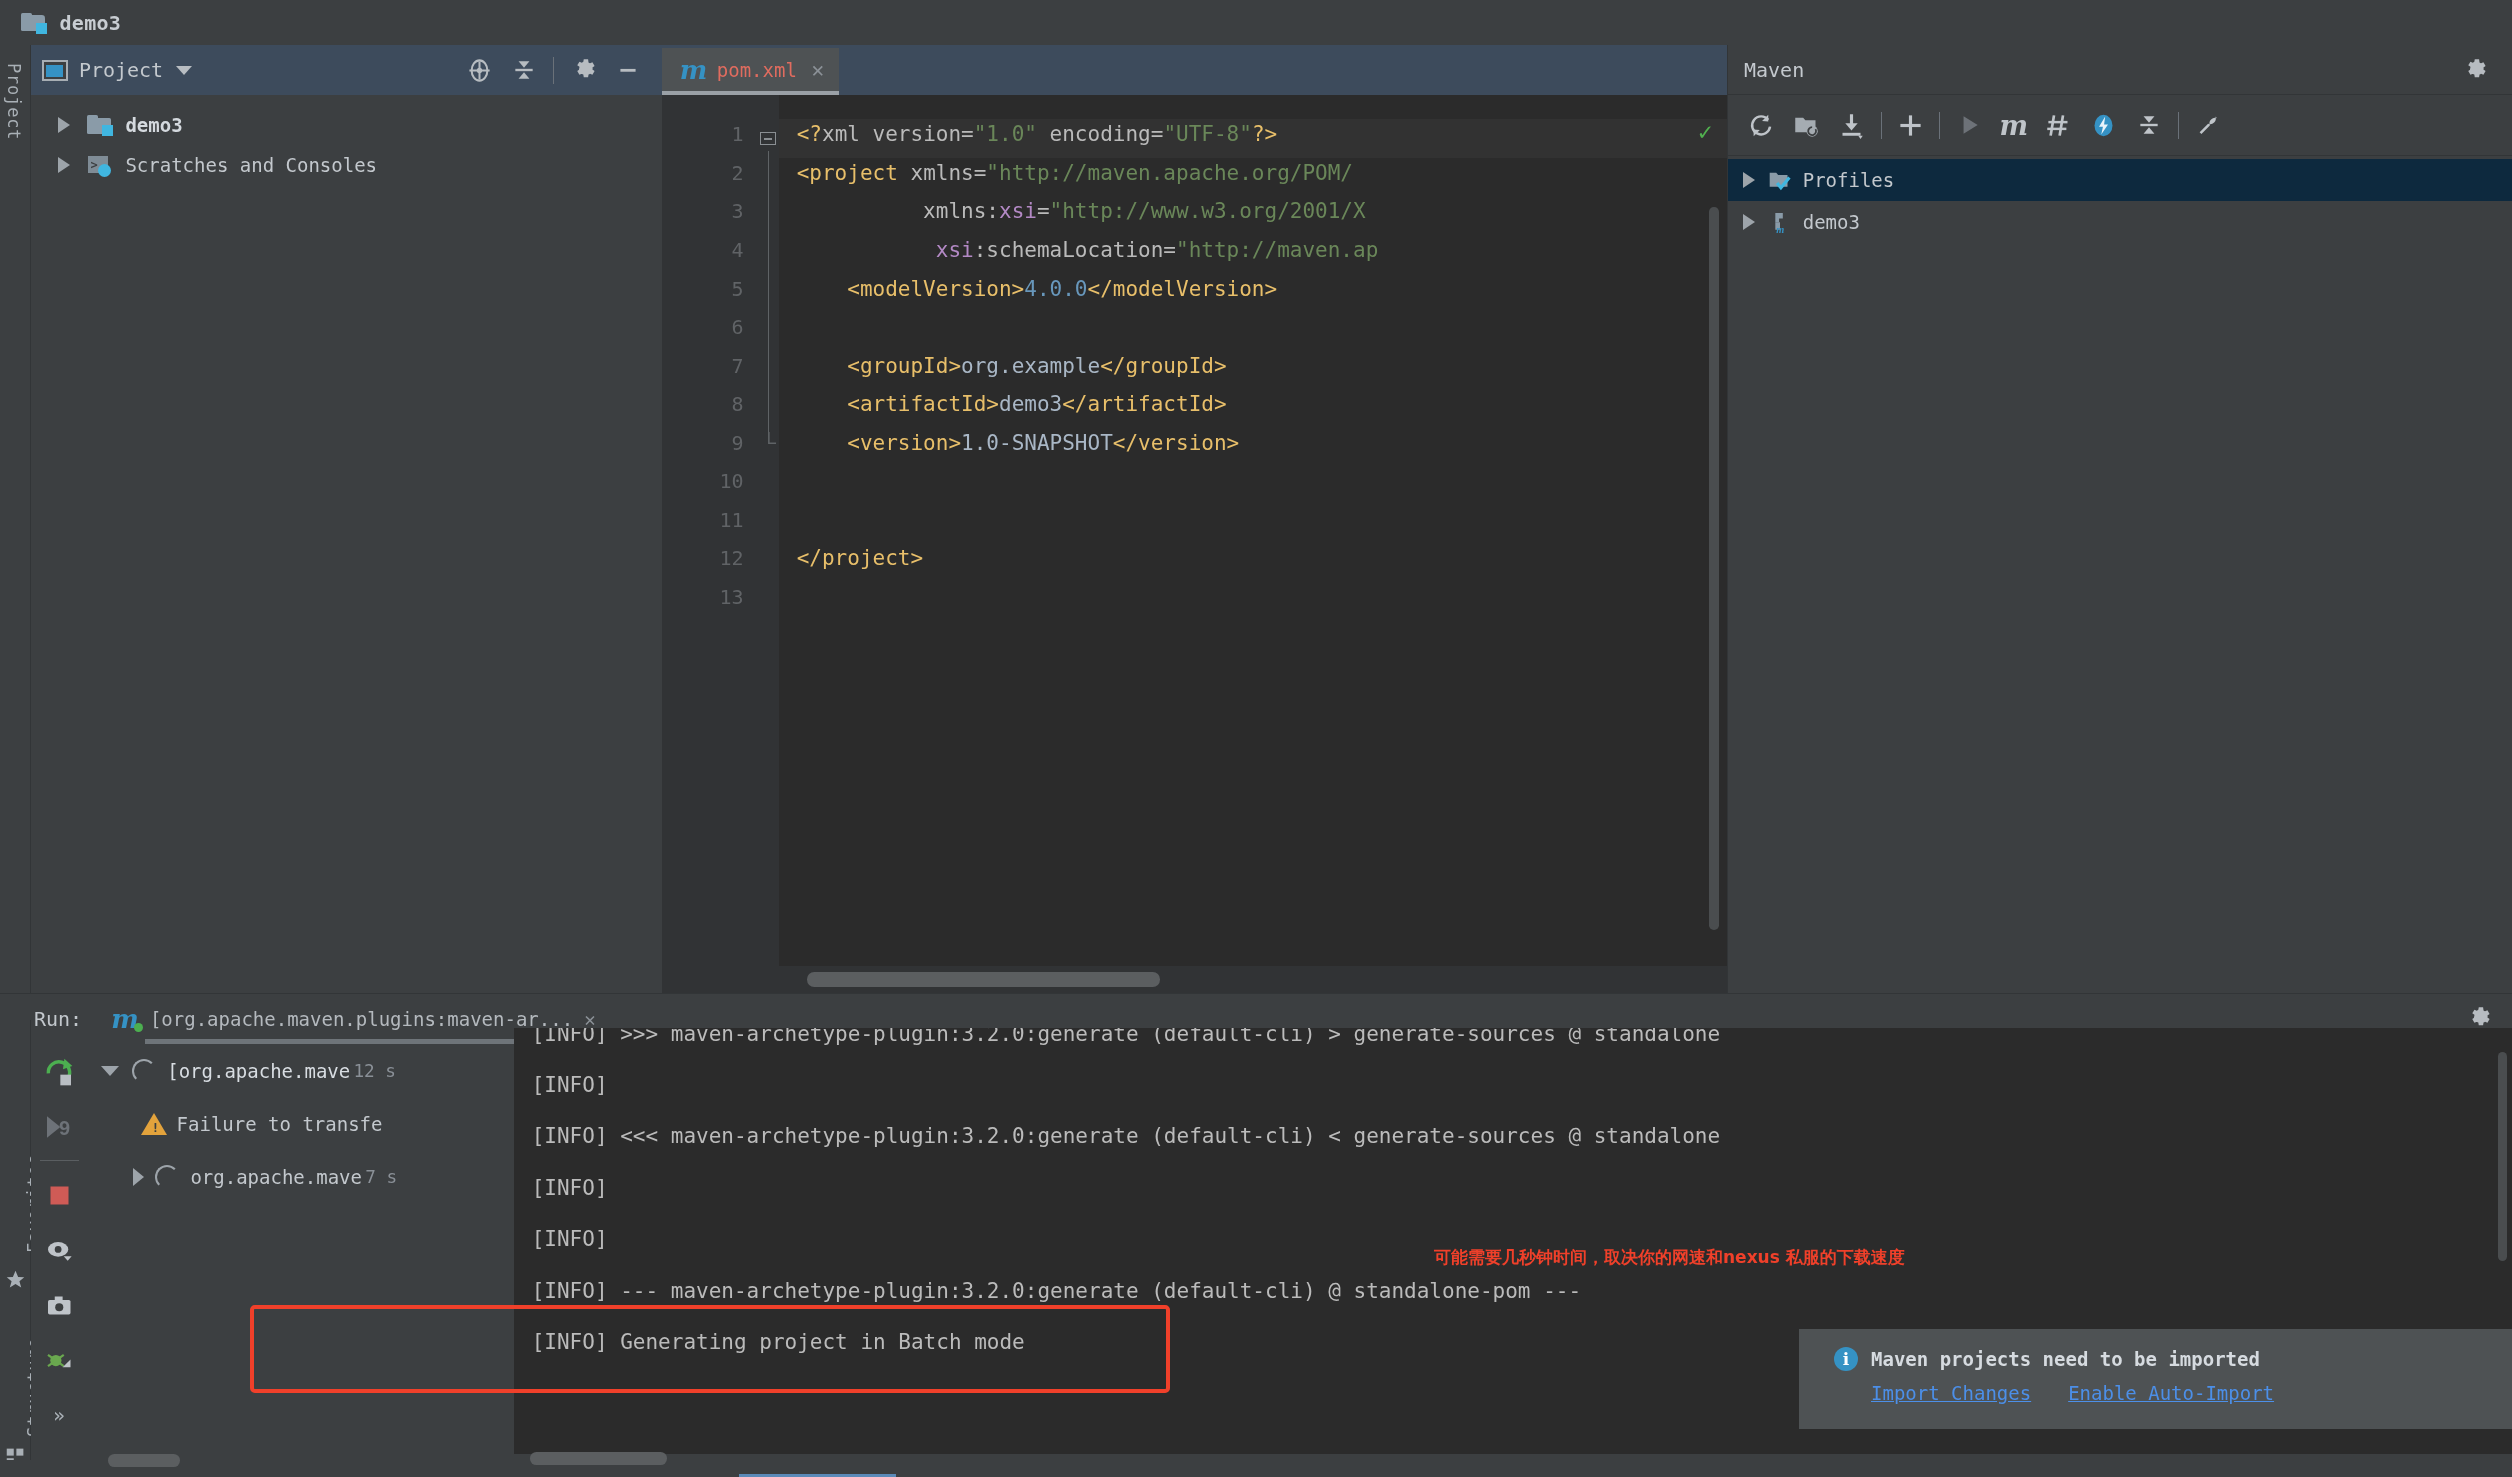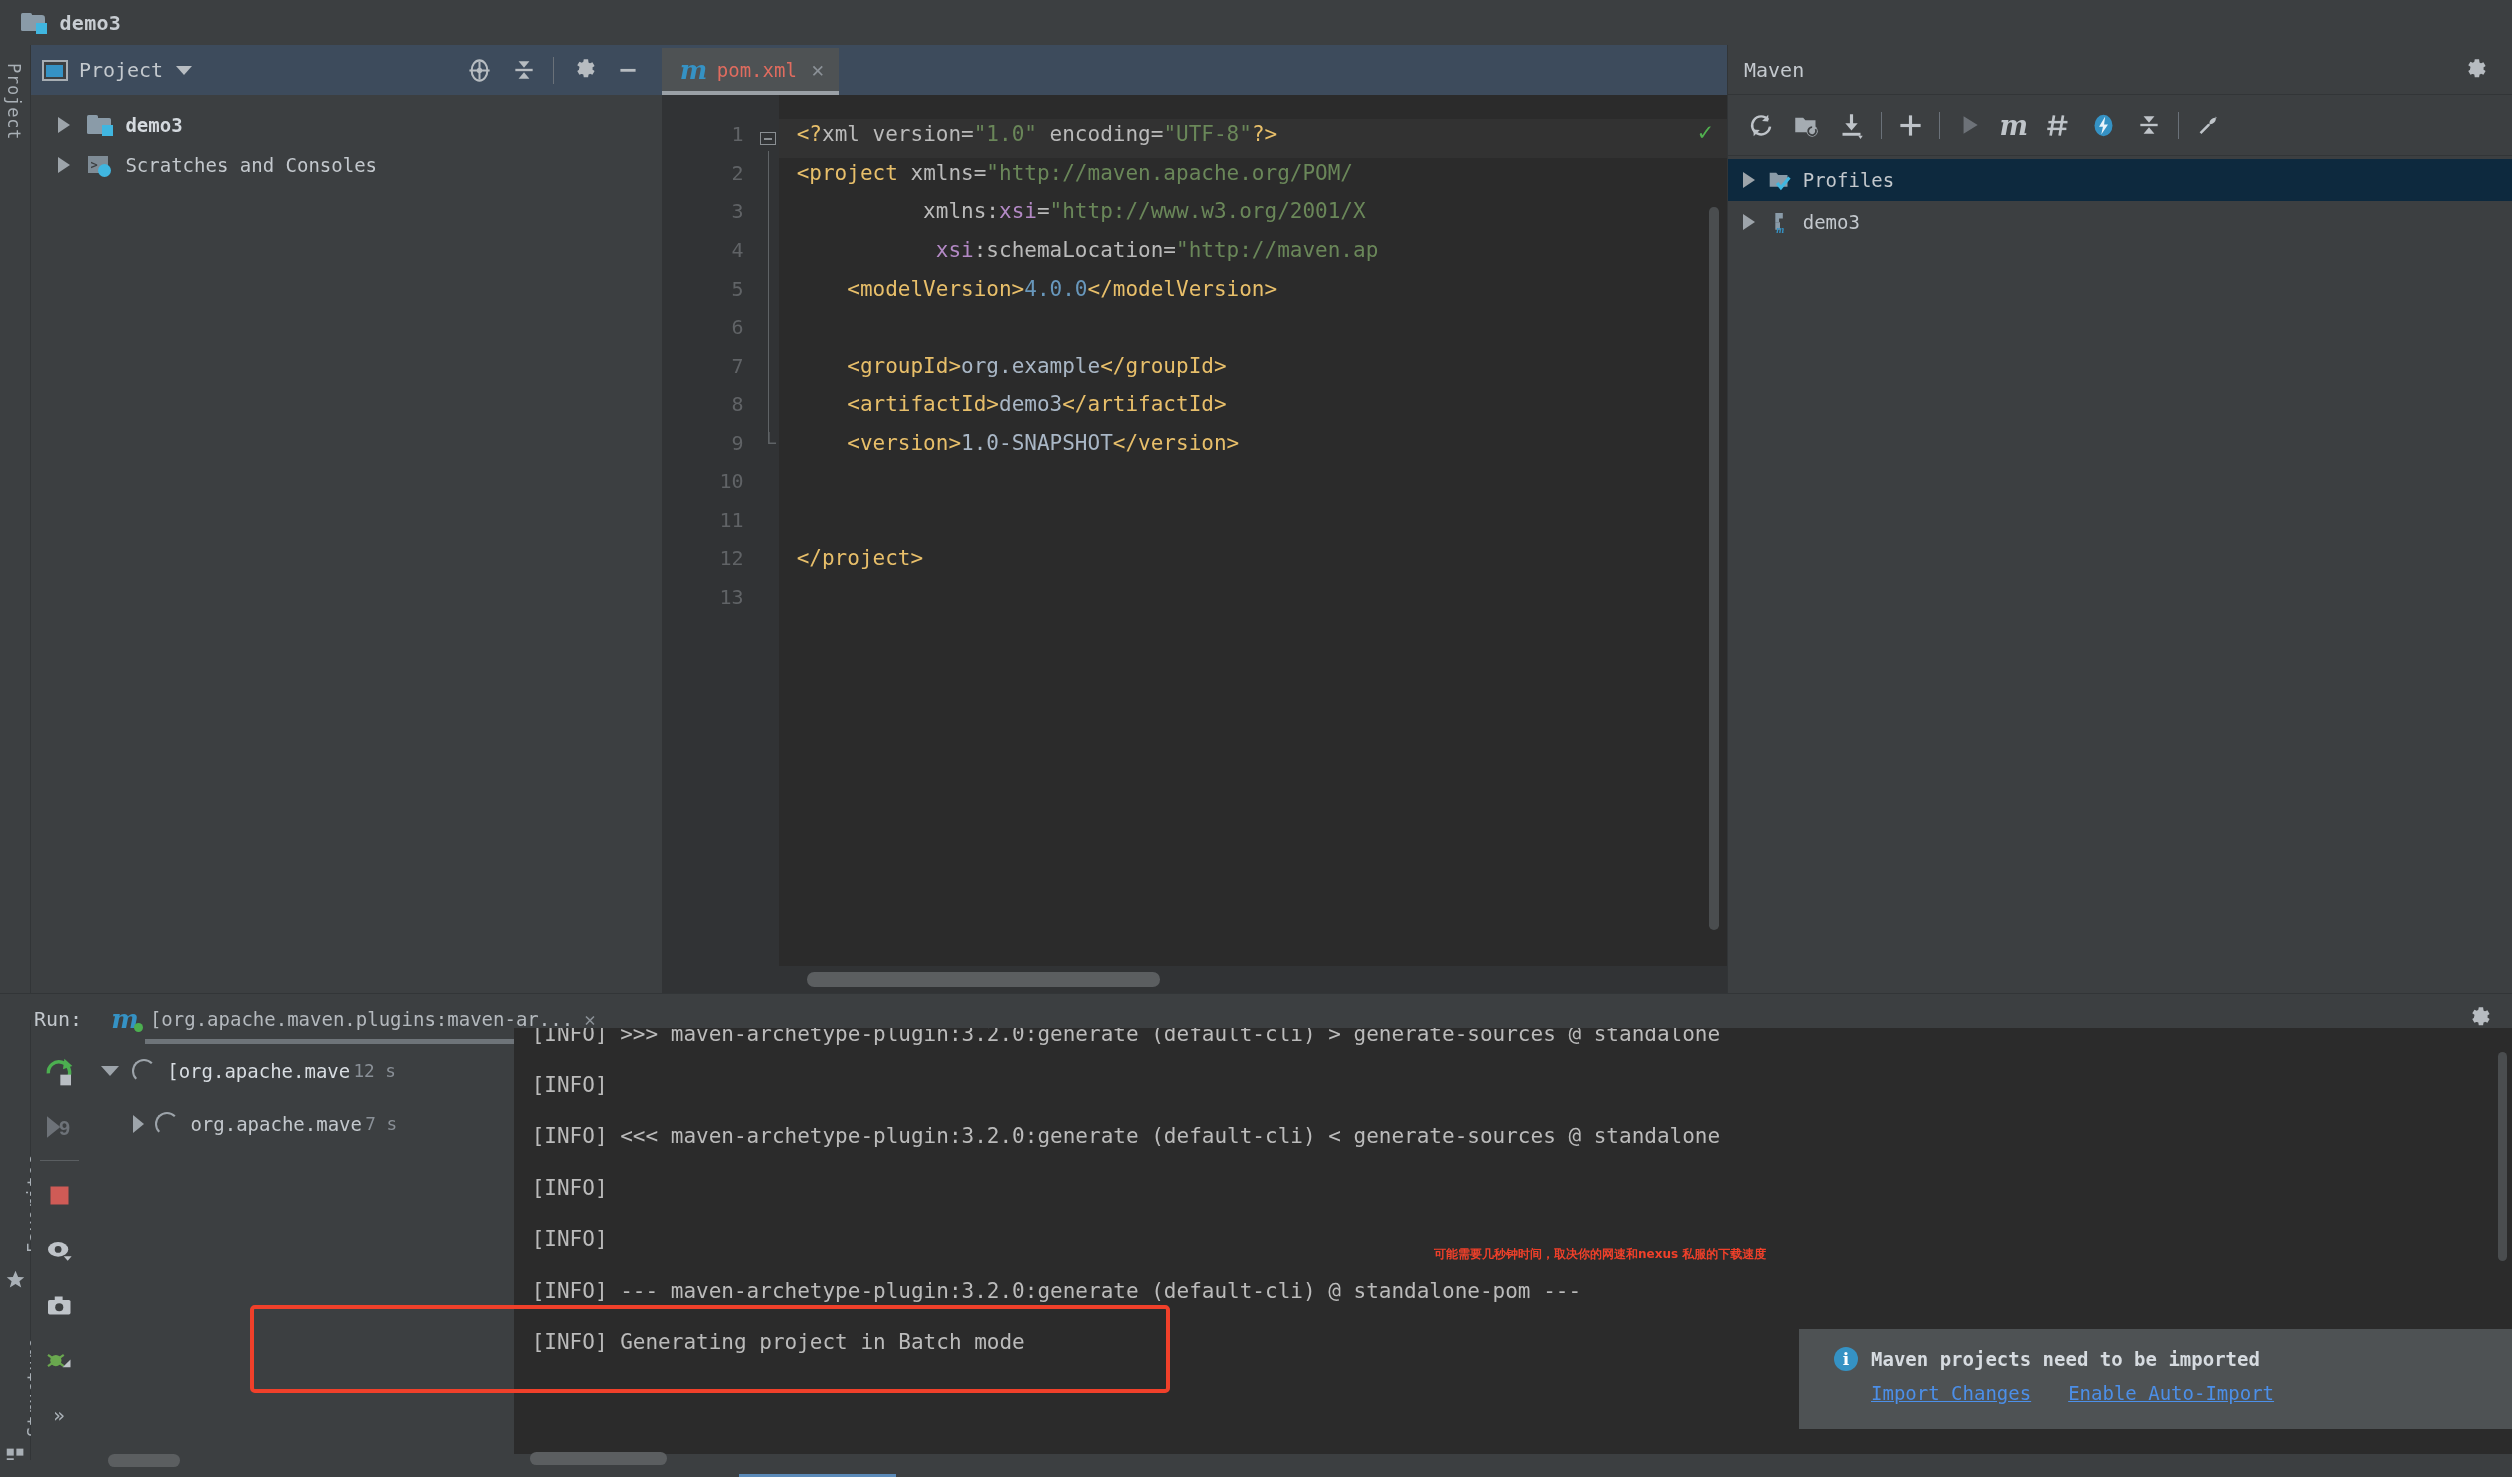--- a/index.html
+++ b/index.html
@@ -127,21 +127,21 @@
   .rtrow .lbl { color:#c3c8cd; font-size:19px; white-space:nowrap; overflow:hidden; }
   .rtrow .lbl.b { font-weight:normal; color:#d8dde2; }
   .rtrow .tm { color:#8a9097; font-size:17.7px; margin-left:3.2px; }
   .spin { width:24px;height:24px;border-radius:50%;border:2.4px solid #9da4aa;border-right-color:transparent;border-bottom-color:transparent;margin-right:11.2px;}
   .warn-tri { width:0;height:0;border-left:13px solid transparent;border-right:13px solid transparent;border-bottom:22.5px solid #e3a33c;margin-right:9.6px;position:relative;}
   .warn-tri::after{content:"!";position:absolute;left:-2.4px;top:7.2px;color:#3c3f41;font-size:13px;font-weight:bold;}
 
   #console { position:absolute; left:514px; top:1028px; width:1998px; height:426px; background:#2b2b2b; overflow:hidden; }
   .oline { position:absolute; left:17.7px; white-space:pre; color:#bbbbbb; font-size:21px; }
   #redbox { position:absolute; left:250px; top:1305px; width:920px; height:88px; border:4px solid #f0402a; border-radius:4.8px; }
-  #cn-note { position:absolute; left:1434px; top:1246px; color:#f0402a; font-size:12px; white-space:nowrap;
+  #cn-note { position:absolute; left:1434px; top:1246px; color:#f0402a; font-size:17px; white-space:nowrap;
              font-family:"DejaVu Sans","Liberation Sans",sans-serif; font-weight:bold; }
   #console-vscroll { position:absolute; right:4.8px; top:24px; width:9.6px; height:209px; background:#4a4d4f; border-radius:4.8px;}
 
   
   #balloon { position:absolute; left:1799px; top:1329px; width:713px; height:100px; background:#4e5254; }
   #balloon .r1 { display:flex; align-items:center; padding:17.7px 0 0 35px; }
   #balloon .ibadge { width:24px;height:24px;border-radius:50%;background:#3592c4;color:#fff;font-size:17px;font-weight:bold;display:flex;align-items:center;justify-content:center;margin-right:13px;font-family:"DejaVu Serif",serif;}
   #balloon .msg { color:#d6dbe0; font-size:19px; font-weight:bold; }
   #balloon .r2 { padding:11.2px 0 0 72px; display:flex; gap:37px; }
   #balloon .lnk { color:#4c8fe8; font-size:19px; text-decoration:underline; }
@@ -475,20 +475,24 @@
     </span>
 </div>
 
 <div id="run-tree">
   <div class="rtrow">
     <span class="arr-d"></span>
     <span class="spin"></span>
     <span class="lbl b">[org.apache.mave</span>
     <span class="tm">12 s</span>
   </div>
+  <div class="rtrow" style="padding-left:53px;">
+    <span class="warn-tri"></span>
+    <span class="lbl">Failure to transfe</span>
+  </div>
   <div class="rtrow" style="padding-left:45px;">
     <span class="arr-r"></span>
     <span class="spin"></span>
     <span class="lbl">org.apache.mave</span>
     <span class="tm">7 s</span>
   </div>
 </div>
 
 <div id="console">
   <div id="console-vscroll"></div>

